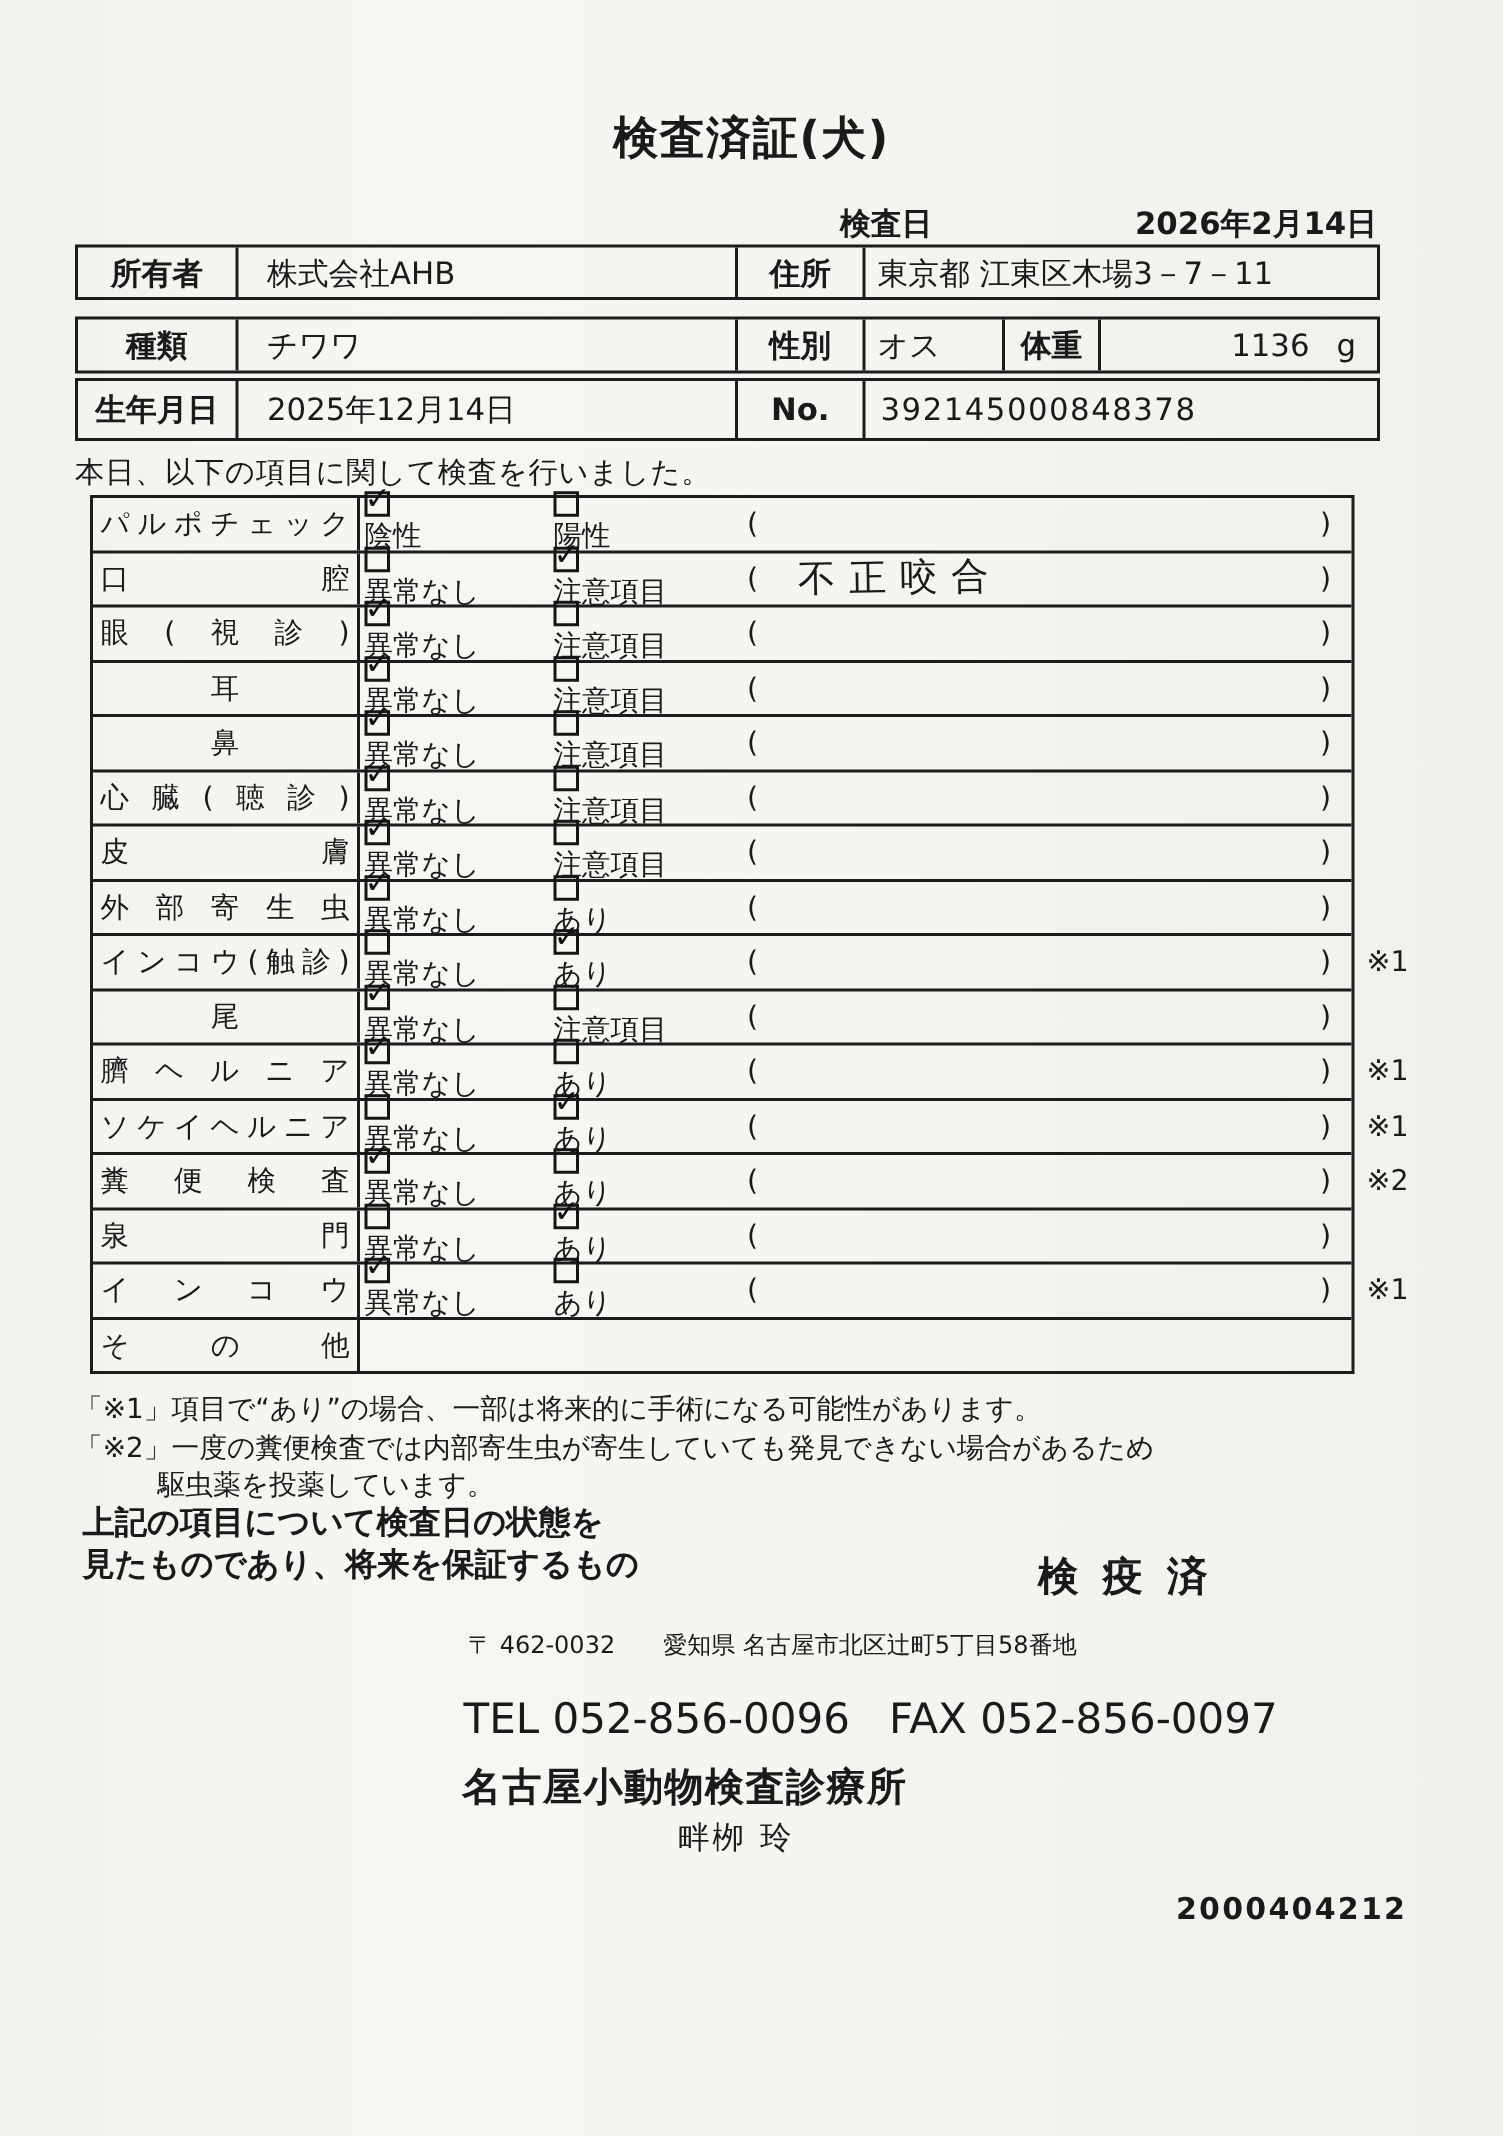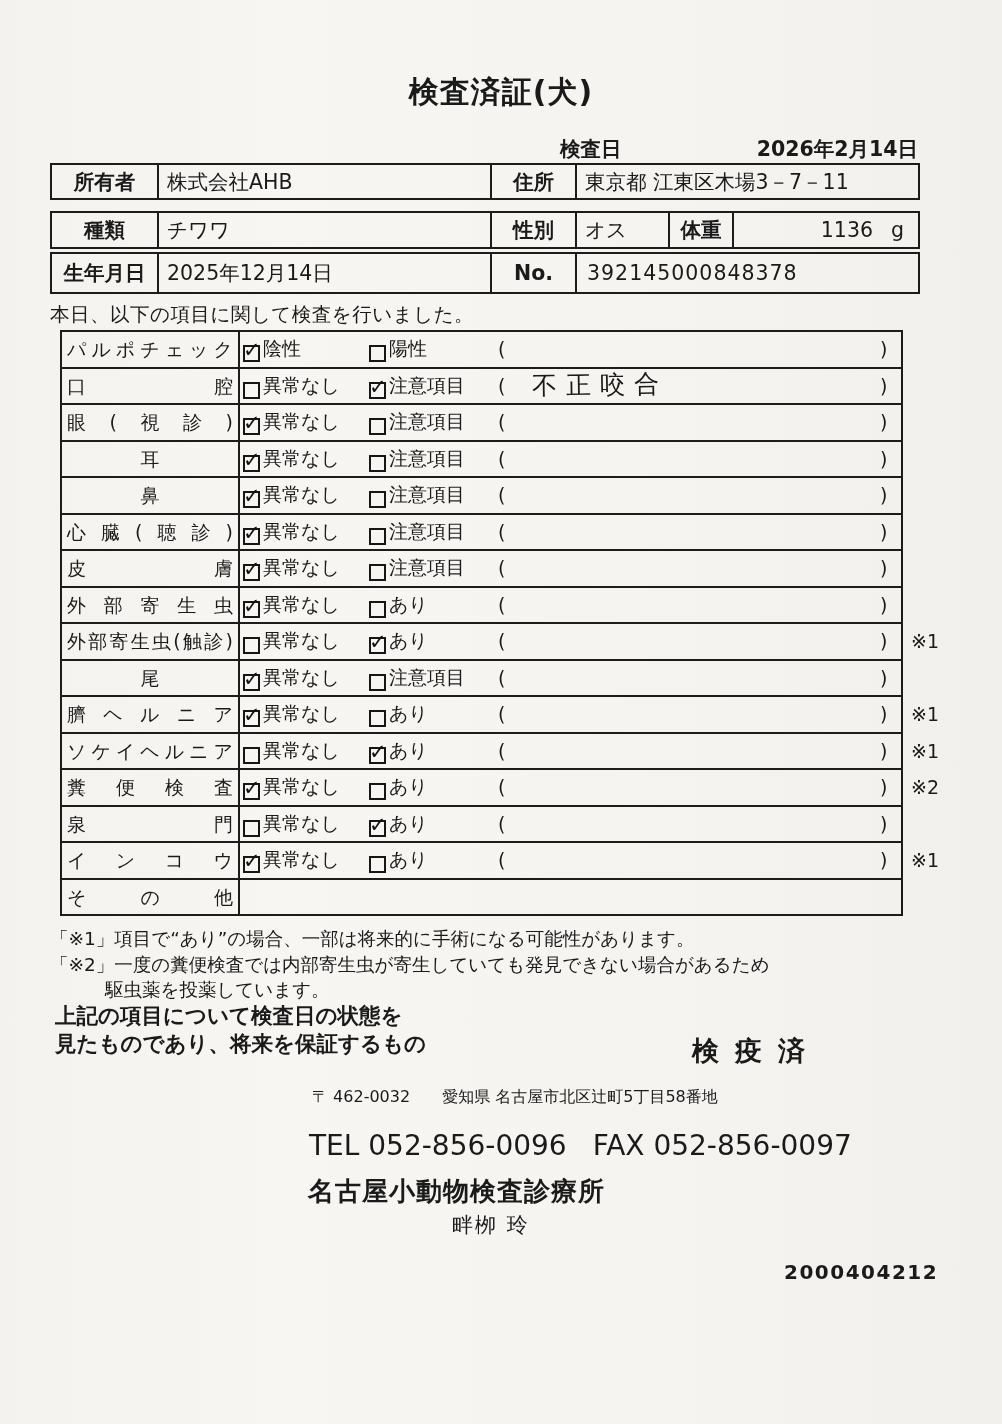--- a/index.html
+++ b/index.html
@@ -16,39 +16,39 @@
 
   .info-table { position:absolute; left:50px; width:870px; display:flex;
     border:2px solid #1c1c1c; box-sizing:border-box; }
   .cell { box-sizing:border-box; display:flex; align-items:center; font-size:20.5px;
     overflow:hidden; white-space:nowrap; }
   .cell + .cell { border-left:2px solid #1c1c1c; }
   .cell.lab { justify-content:center; font-weight:600; }
   .t-owner { top:163px; height:37px; }
   .t-breed { top:211px; height:38px; }
   .t-birth { top:252px; height:42px; }
-  .w105 { width:105px; } .w333 { width:333px; padding-left:8px; } .w85 { width:85px; }
+  .w105 { width:105px; } .w333 { width:333px; padding-left:19px; } .w85 { width:85px; }
   .w93 { width:93px; padding-left:8px; } .w64 { width:64px; justify-content:center; }
   .grow { flex:1; padding-left:8px; }
   .weight-value { flex:1; justify-content:flex-end; padding-right:14px; gap:18px; }
   .no-value { flex:1; padding-left:10px; letter-spacing:1px; }
 
   .intro { position:absolute; top:301px; left:50px; font-size:19.5px; letter-spacing:0.5px; font-weight:500; }
 
   .exam-table { position:absolute; top:330px; left:60px; width:843px;
     border:2px solid #1c1c1c; box-sizing:border-box; overflow:visible; }
   .exam-row { display:flex; height:34.5px; position:relative; }
   .exam-row + .exam-row { border-top:2px solid #1c1c1c; }
   .exam-label { width:178px; border-right:2px solid #1c1c1c; box-sizing:border-box;
     padding:0 5px; font-size:19px; line-height:34.5px; font-weight:500;
     text-align:justify; text-align-last:justify; white-space:nowrap; overflow:hidden; }
   .exam-label.single { text-align-last:center; }
   .exam-content { flex:1; position:relative; font-size:19px; }
   .opt { position:absolute; top:50%; transform:translateY(-50%); display:flex;
-    align-items:flex-end; white-space:nowrap; font-weight:500; }
+    align-items:flex-start; white-space:nowrap; font-weight:500;flex-direction:column; }
   .opt.o0 { left:3px; } .opt.o1 { left:129px; }
   .cb { width:13px; height:13px; border:2px solid #161616; display:inline-block;
     position:relative; margin-right:3px; flex:none; background:transparent; }
   .cb.checked::after { content:"✓"; position:absolute; left:-2px; top:-9px;
     font-size:21px; font-weight:700; color:#111; }
   .popen { position:absolute; left:258px; top:50%; transform:translateY(-50%); }
   .pclose { position:absolute; left:640px; top:50%; transform:translateY(-50%); }
   .note { position:absolute; left:292px; top:50%;
     transform:translateY(-54%) rotate(-1deg);
     font-size:25px; letter-spacing:9px; font-weight:500; }
@@ -229,21 +229,21 @@
             </span>
             <span class="opt o1">
               <span class="cb"></span>
               <span>あり</span>
             </span>
             <span class="popen">(</span>
             <span class="pclose">)</span>
           </div>
         </div>
         <div class="exam-row">
-          <div class="exam-label">外部寄生虫(触診)</div>
+          <div class="exam-label">インコウ(触診)</div>
           <div class="exam-content">
             <span class="opt o0">
               <span class="cb"></span>
               <span>異常なし</span>
             </span>
             <span class="opt o1">
               <span class="cb checked"></span>
               <span>あり</span>
             </span>
             <span class="popen">(</span>

